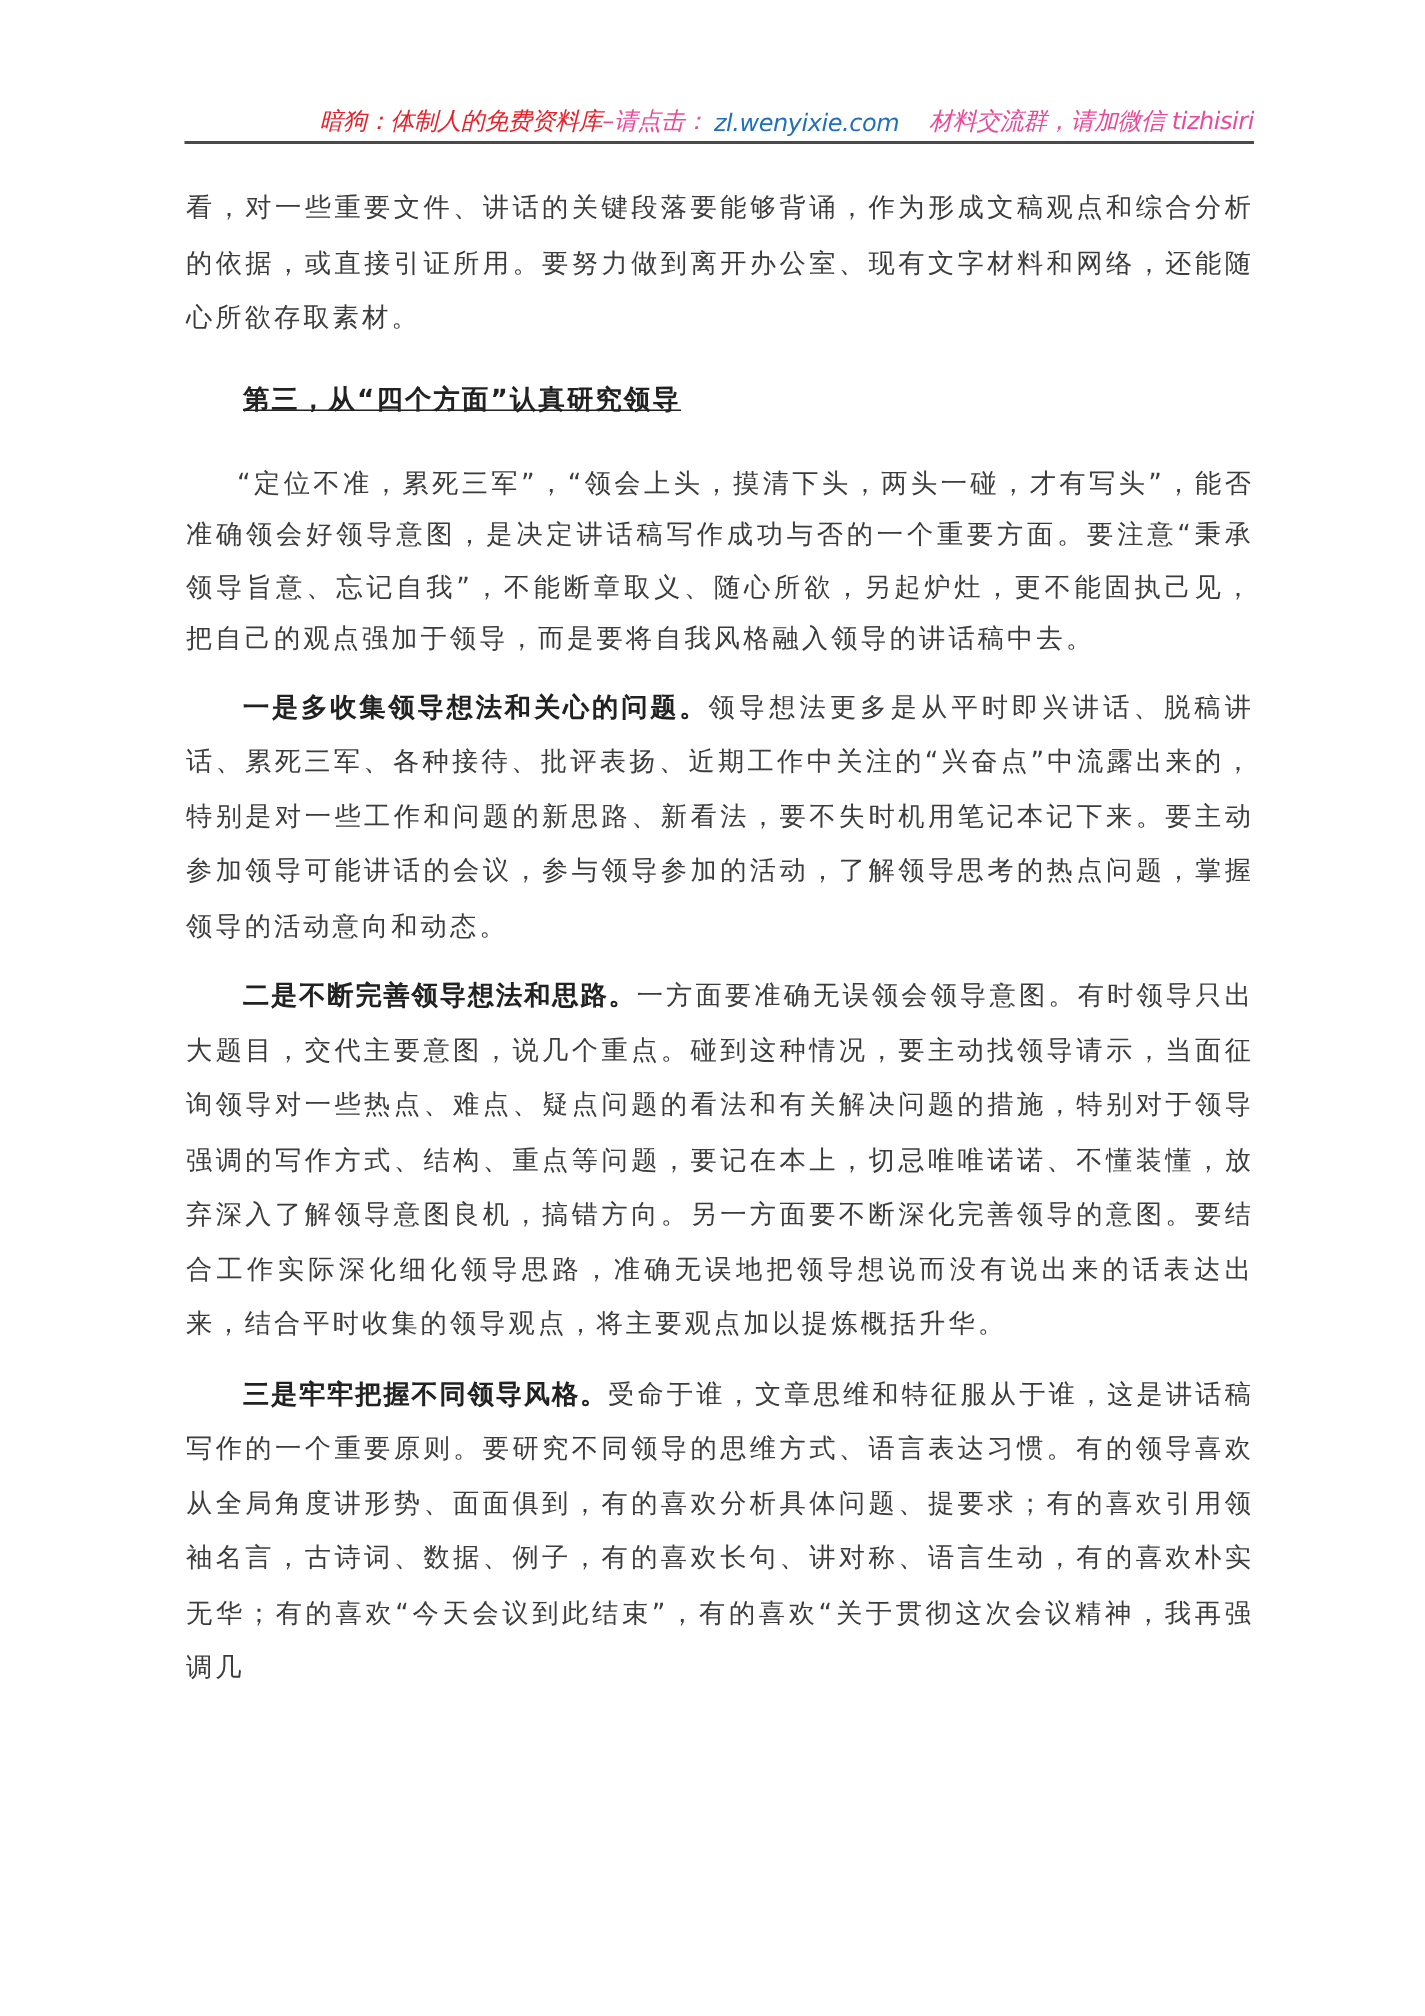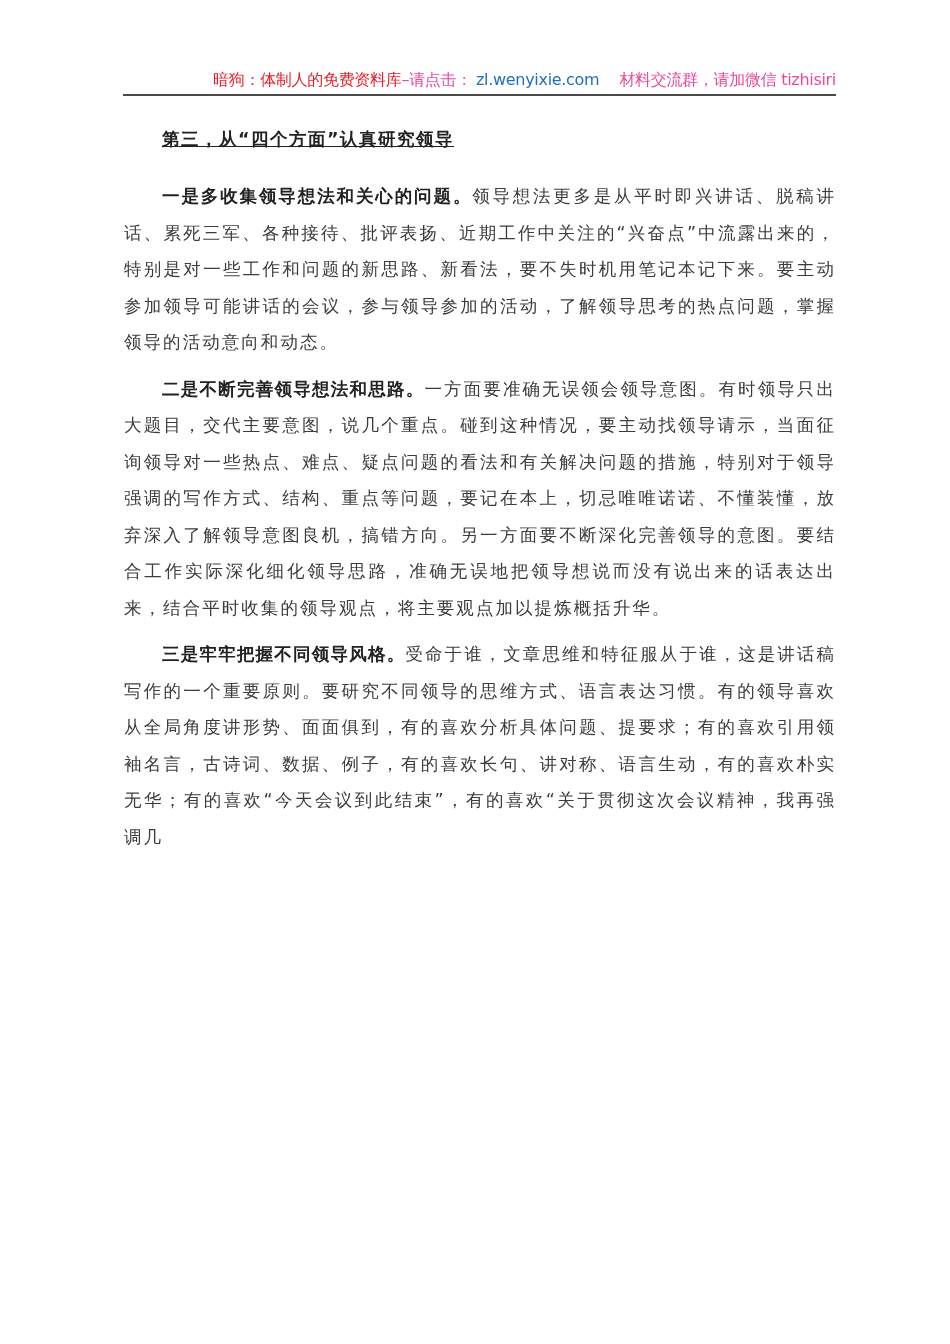--- a/index.html
+++ b/index.html
@@ -1,20 +1,20 @@
 <!DOCTYPE html>
 <html><head>
 <meta charset="utf-8">
 <style>
   html, body { margin: 0; padding: 0; background: #ffffff; }
   body { width: 950px; height: 1344px; position: relative; overflow: hidden;
          font-family: "DejaVu Sans", sans-serif; color: #3a3a3a; }
   .header { position: absolute; left: 123px; top: 70px; width: 713px; height: 22px;
-            display: flex; justify-content: flex-end; align-items: flex-start;
-            font-size: 16px; white-space: nowrap; letter-spacing: -0.3px; }
+            display: flex; justify-content: flex-end; align-items: center;
+            font-size: 16px; white-space: nowrap; letter-spacing: -0.3px; font-style: italic; }
   .header .red { color: #e8202a; }
   .header .dark { color: #ec4899; }
   .header .blue { color: #1f6fbf; margin: 0 6px 0 4px; }
   .header .gap { display: inline-block; width: 14px; }
   .header-rule { position: absolute; left: 123px; top: 94px; width: 713px; height: 2px; background: #4a4a4a; }
   .page { position: absolute; left: 124px; top: 121px; width: 712px; }
   .p { font-size: 17.5px; line-height: 36.5px; letter-spacing: 2.05px; text-align: justify;
        margin: 0; color: #3c3c3c; }
   .indent { text-indent: 38px; }
   .heading { font-weight: bold; color: #222; font-size: 17.5px; letter-spacing: 1.5px; margin: 0; line-height: 36px; padding-left: 38px; text-decoration: underline; }
@@ -26,23 +26,25 @@
 <div class="header">
   <span class="red">暗狗：体制人的免费资料库</span>
   <span class="dark">–请点击：</span>
   <span class="blue">zl.wenyixie.com</span>
   <span class="gap"></span>
   <span class="dark">材料交流群，请加微信 tizhisiri</span>
 </div>
 <div class="header-rule"></div>
 
 <div class="page">
+  <p class="p" style="margin-bottom:18px;">看，对一些重要文件、讲话的关键段落要能够背诵，作为形成文稿观点和综合分析的依据，或直接引证所用。要努力做到离开办公室、现有文字材料和网络，还能随心所欲存取素材。</p>
 
   <p class="heading" style="margin-bottom:21px;">第三，从“四个方面”认真研究领导</p>
 
+  <p class="p indent" style="text-indent:34px; line-height:34.5px; margin-bottom:10px; margin-top:6px;">“定位不准，累死三军”，“领会上头，摸清下头，两头一碰，才有写头”，能否准确领会好领导意图，是决定讲话稿写作成功与否的一个重要方面。要注意“秉承领导旨意、忘记自我”，不能断章取义、随心所欲，另起炉灶，更不能固执己见，把自己的观点强加于领导，而是要将自我风格融入领导的讲话稿中去。</p>
 
   <p class="p indent" style="margin-bottom:10px;">
     <span class="b">一是多收集领导想法和关心的问题。</span><span>领导想法更多是从平时即兴讲话、脱稿讲话、累死三军、各种接待、批评表扬、近期工作中关注的“兴奋点”中流露出来的，特别是对一些工作和问题的新思路、新看法，要不失时机用笔记本记下来。要主动参加领导可能讲话的会议，参与领导参加的活动，了解领导思考的热点问题，掌握领导的活动意向和动态。</span>
   </p>
 
   <p class="p indent" style="margin-bottom:10px;">
     <span class="b">二是不断完善领导想法和思路。</span><span>一方面要准确无误领会领导意图。有时领导只出大题目，交代主要意图，说几个重点。碰到这种情况，要主动找领导请示，当面征询领导对一些热点、难点、疑点问题的看法和有关解决问题的措施，特别对于领导强调的写作方式、结构、重点等问题，要记在本上，切忌唯唯诺诺、不懂装懂，放弃深入了解领导意图良机，搞错方向。另一方面要不断深化完善领导的意图。要结合工作实际深化细化领导思路，准确无误地把领导想说而没有说出来的话表达出来，结合平时收集的领导观点，将主要观点加以提炼概括升华。</span>
   </p>
 
   <p class="p indent">

